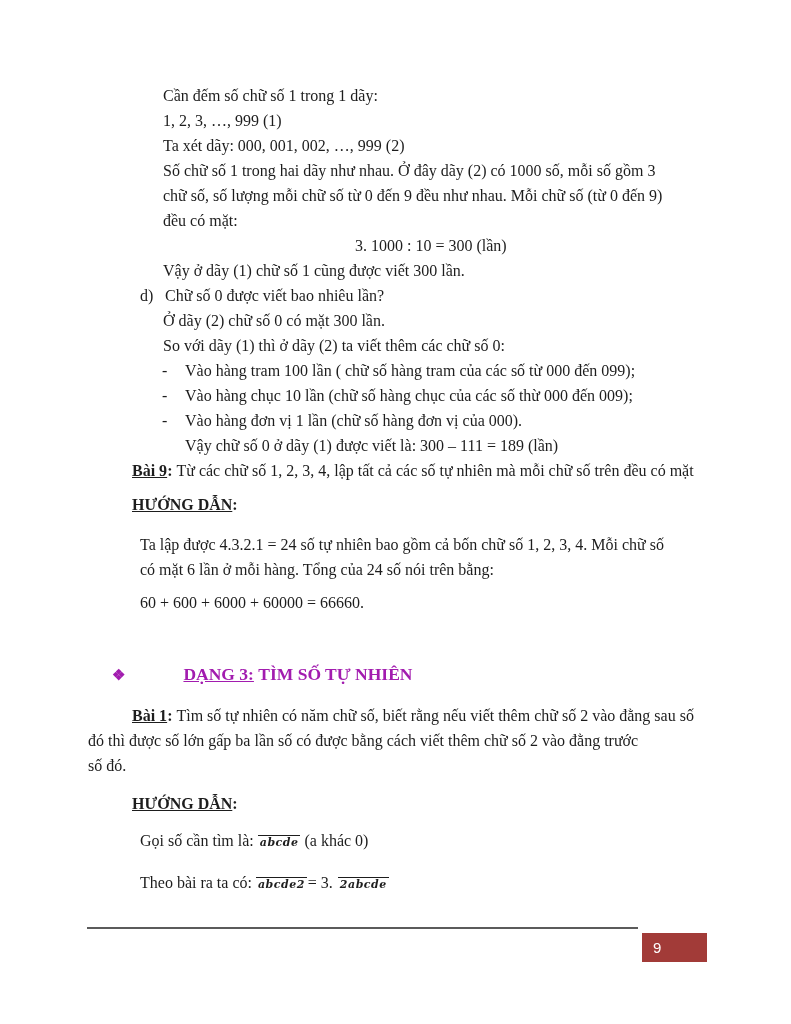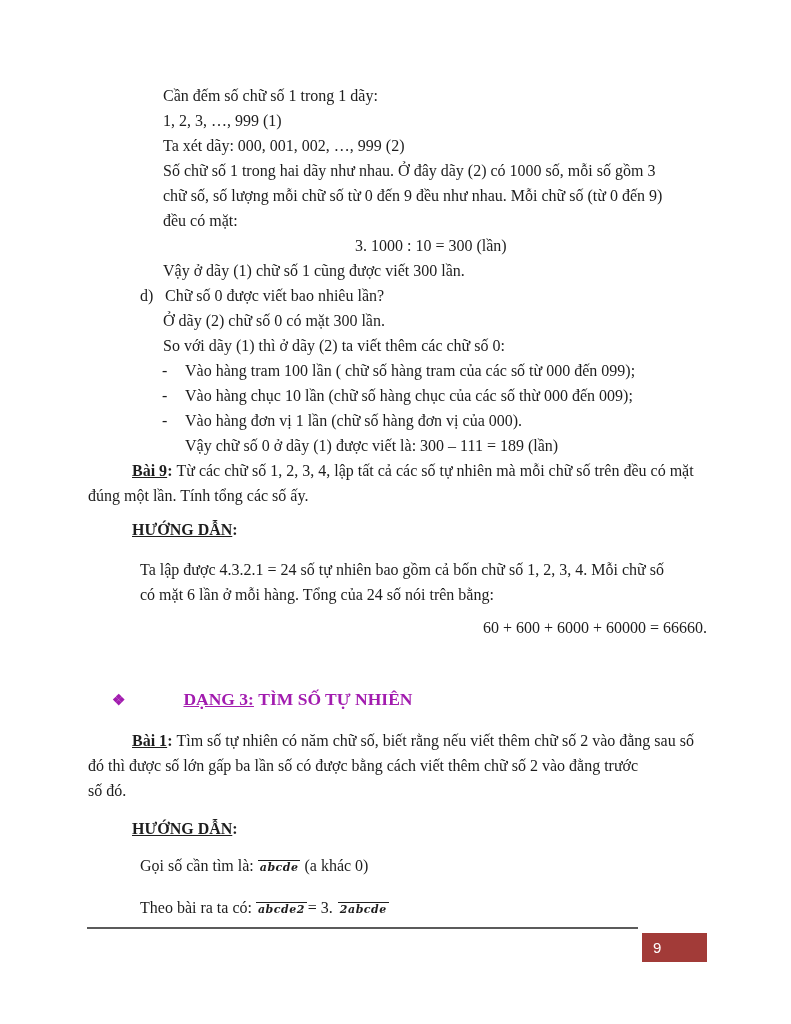--- a/index.html
+++ b/index.html
@@ -27,21 +27,21 @@
   .hang .lbl  { flex:0 0 25px; }
   .hang .dash { flex:0 0 23px; }
 
   .b { font-weight:bold; }
   .u { text-decoration:underline;margin-left:44px; }
 
   .prob-para { margin-top:0; }
   .guide-head { margin-top:9px; }
   .guide-head-2 { margin-top:13px; }
   .guide-body { margin-top:15px; }
-  .sum-line { margin-top:8px;text-align:right; }
+  .sum-line { margin-top:8px; }
 
   .section-head {
     margin-top:46px;
     margin-left:24px;
     font-size:17.5px;
     line-height:27px;
     font-weight:bold;
     color:#a21caf;
     white-space:nowrap;
   }
@@ -118,21 +118,20 @@
     <div class="hang ind-bullet">
       <span class="dash">-</span>
       <span class="line">Vào hàng đơn vị 1 lần (chữ số hàng đơn vị của 000).</span>
     </div>
 
     <div class="line ind-final">Vậy chữ số 0 ở dãy (1) được viết là: 300 – 111 = 189 (lần)</div>
 
     <div class="line prob-para">
       <span class="b u">Bài 9</span><span class="b">: </span><span>Từ các chữ số 1, 2, 3, 4, lập tất cả các số tự nhiên mà mỗi chữ số trên đều có mặt</span>
     </div>
-    <div class="line">đúng một lần. Tính tổng các số ấy.</div>
 
     <div class="line guide-head">
       <span class="b u">HƯỚNG DẪN</span><span class="b">:</span>
     </div>
 
     <div class="guide-body ind-label">
       <div class="line">Ta lập được 4.3.2.1 = 24 số tự nhiên bao gồm cả bốn chữ số 1, 2, 3, 4. Mỗi chữ số</div>
       <div class="line">có mặt 6 lần ở mỗi hàng. Tổng của 24 số nói trên bằng:</div>
     </div>
     <div class="line ind-label sum-line">60 + 600 + 6000 + 60000 = 66660.</div>

